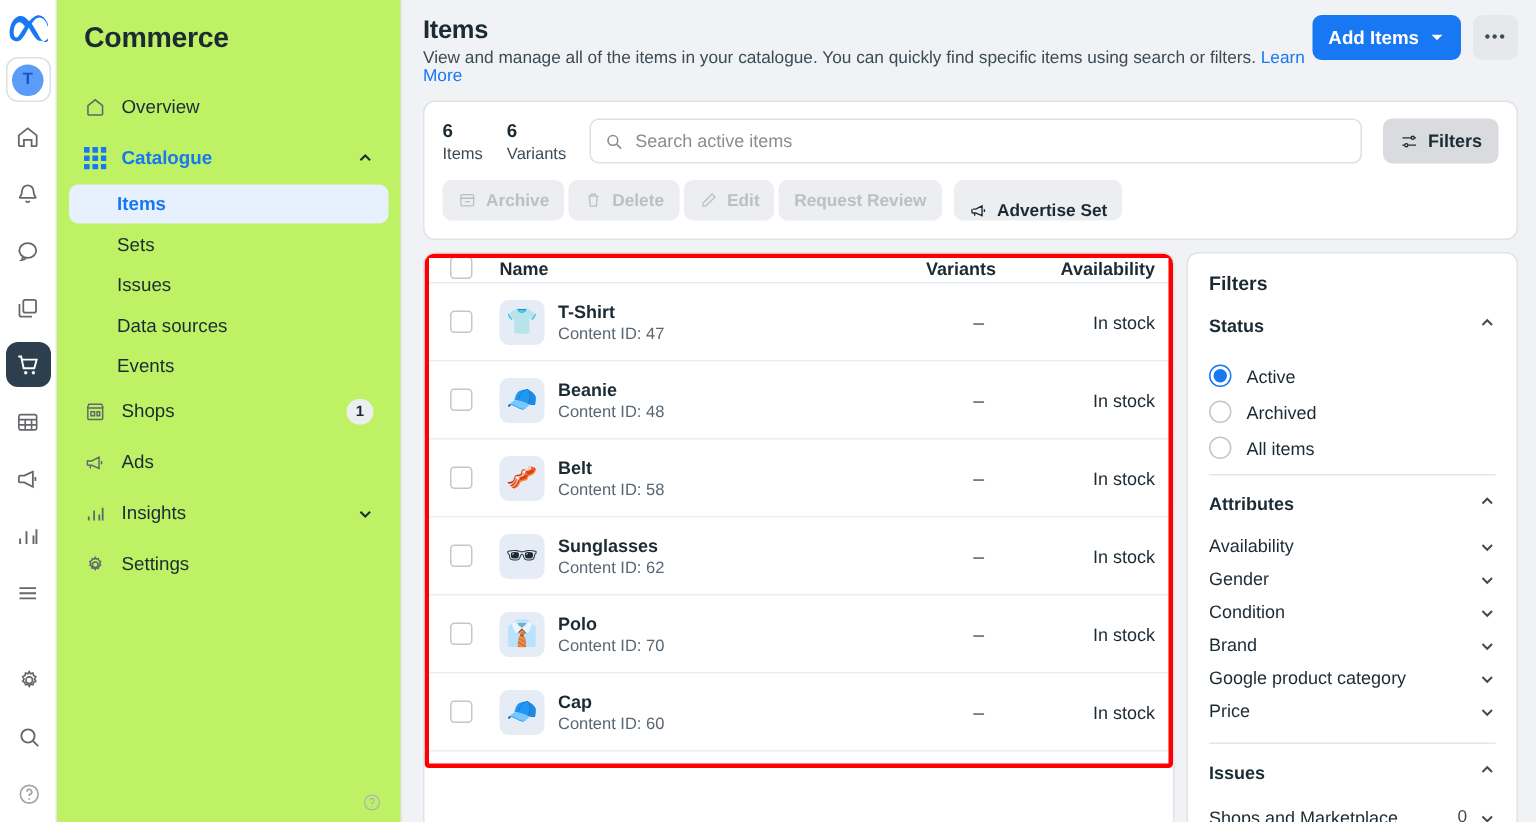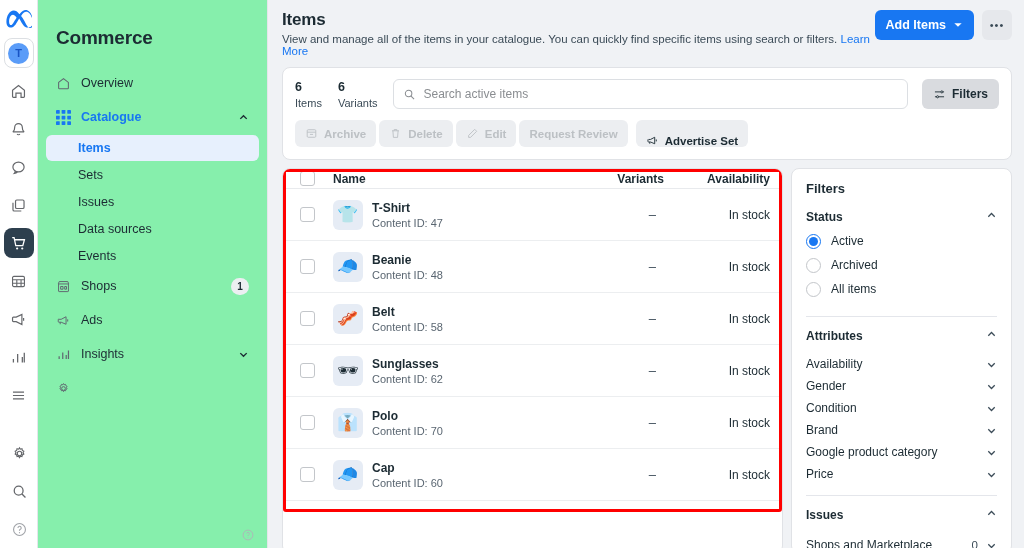--- a/index.html
+++ b/index.html
@@ -29,22 +29,22 @@
     width: 21px; height: 21px; border-radius: 50%;
     background: #5a9cf8; color:#1854c4; font-size: 11px; font-weight: 700;
     display:flex; align-items:center; justify-content:center;
   }
   .rail-btn.active { background: #2d3f4e; color: #fff; }
   .rail-bottom { position: absolute; bottom: 4px; left:0; width:38px;
     display:flex; flex-direction:column; align-items:center; }
 
   
   .nav {
-    width: 230px; flex: 0 0 230px; background: #86efac;
-    border-right: 1px solid #e4e6eb; padding: 12px 8px;
+    width: 230px; flex: 0 0 230px; background: #bef264;
+    border-right: 1px solid #e4e6eb; padding: 0 8px;
     position: relative;
   }
   .nav-title { font-size: 19px; font-weight: 700; padding: 15px 8px 18px 10px; letter-spacing:-.2px;}
   .nav-item {
     display: flex; align-items: center; gap: 10px;
     height: 32px; padding: 0 10px; border-radius: 6px;
     font-size: 12.5px; color: #1c2b33; cursor: pointer; margin-bottom: 2px;
   }
   .nav-item .ni-label { flex: 1; }
   .nav-item.accent { color: #1877f2; font-weight: 700; }
@@ -150,21 +150,21 @@
   .fpanel {
     width: 221px; flex: 0 0 221px; background: #fff;
     border: 1px solid #e0e2e6; border-radius: 8px;
     padding: 12px 14px; height: 386px; overflow: hidden;
   }
   .fp-title { font-size: 13px; font-weight: 700; margin-bottom: 14px; }
   .fp-sec {
     display: flex; align-items: flex-start; justify-content: space-between;
     font-size: 12px; font-weight: 700; margin-bottom: 10px; cursor: pointer;
   }
-  .radio-row { display: flex; align-items: flex-start; gap: 10px; height: 24px; cursor: pointer; }
+  .radio-row { display: flex; align-items: flex-end; gap: 10px; height: 24px; cursor: pointer; }
   .radio {
     width: 15px; height: 15px; border-radius: 50%; border: 1px solid #c3c6ca; background: #fff;
     display: flex; align-items: center; justify-content: center; flex: 0 0 15px;
   }
   .radio.on { border-color: #1877f2; }
   .radio.on::after { content: ""; width: 9px; height: 9px; border-radius: 50%; background: #1877f2; }
   .radio-lbl { font-size: 12px; color: #1c2b33; }
   .fp-div { height: 1px; background: #e4e6eb; margin: 10px 0 12px; }
   .attr-row {
     display: flex; align-items: center; justify-content: space-between;
@@ -343,20 +343,21 @@
             <path d="M2.5 4.5 6 8l3.5-3.5"></path>
           </svg>
       </span>
     </div>
 
     <div class="nav-item">
       <svg width="15" height="15" viewBox="0 0 20 20" fill="none" stroke="#606770" stroke-width="1.3">
           <circle cx="10" cy="10" r="2.5"></circle>
           <path d="M10 3.4l.9 1.6 1.8-.5.5 1.8 1.6.9-.9 1.6.9 1.6-1.6.9-.5 1.8-1.8-.5-.9 1.6-.9-1.6-1.8.5-.5-1.8-1.6-.9.9-1.6-.9-1.6 1.6-.9.5-1.8 1.8.5z"></path>
         </svg>
+      <span class="ni-label">Settings</span>
     </div>
 
     <div class="nav-help">
       <svg width="14" height="14" viewBox="0 0 20 20" fill="none" stroke="#b0b3b8" stroke-width="1.3">
           <circle cx="10" cy="10" r="7"></circle>
           <path d="M8.2 8.1a1.9 1.9 0 1 1 2.5 1.8c-.5.2-.7.6-.7 1.1v.4"></path>
           <circle cx="10" cy="13.7" r=".7" fill="#b0b3b8" stroke="none"></circle>
         </svg>
     </div>
   </div>

